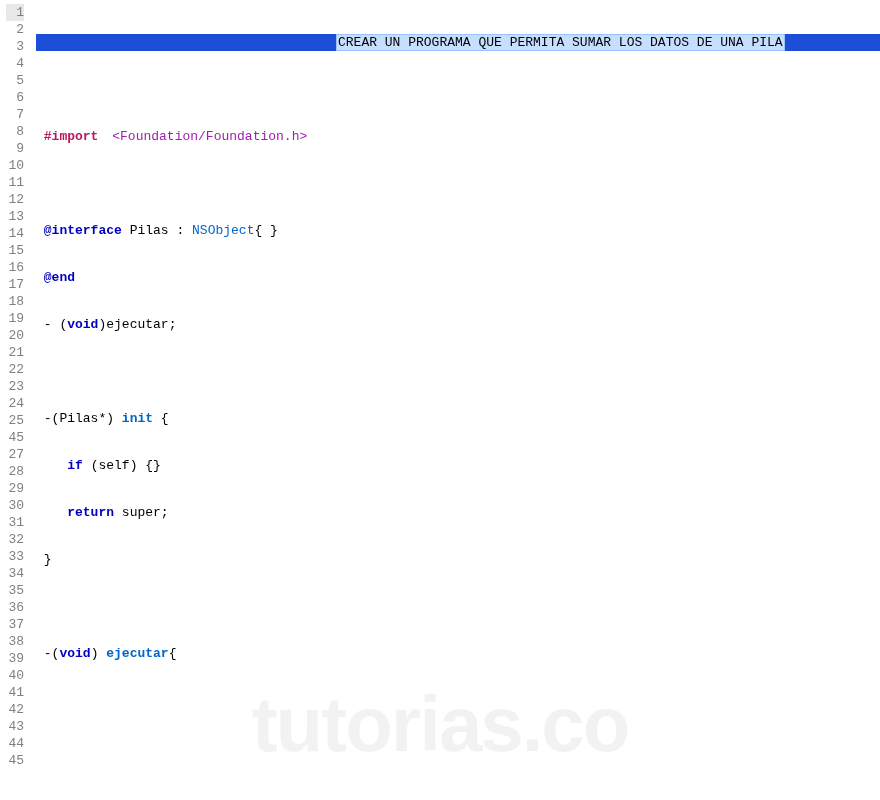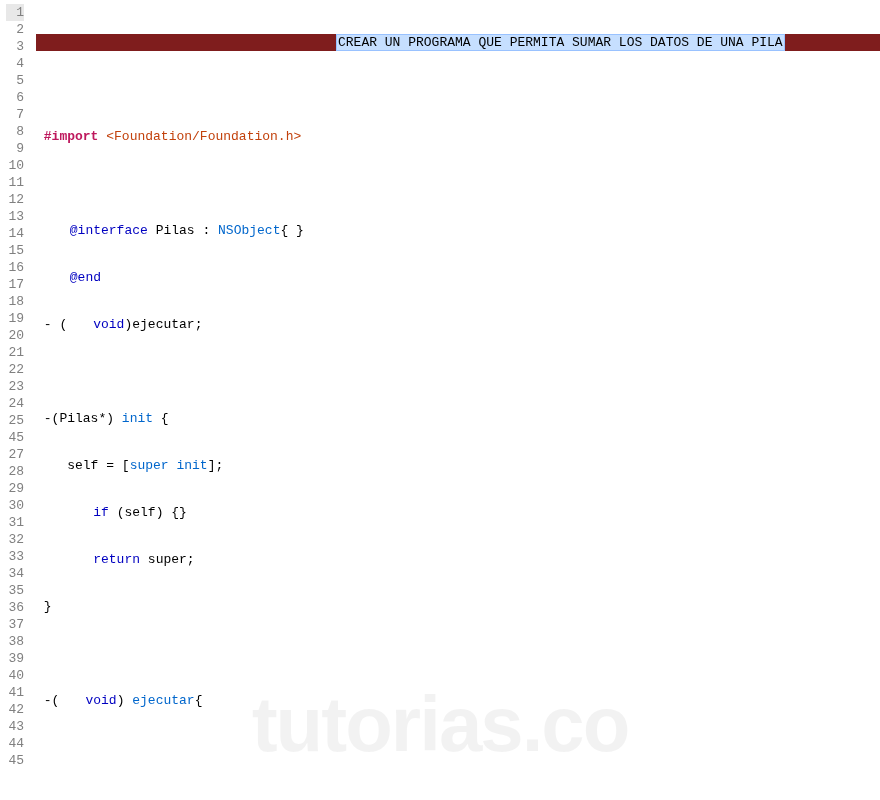--- a/index.html
+++ b/index.html
@@ -37,33 +37,33 @@
     flex: 1;
     padding: 4px 0 4px 4px;
     color: #000000;
     white-space: pre;
   }
   .code .line {
     height: 17px;
     line-height: 17px;
   }
   .code .line.hl {
-    background: #7f1d1d;
+    background: #1d4ed8;
   }
   .sel {
     background: #c6dfff;
     border: 1px solid #99c2ff;
     padding: 0 1px;
   }
-  .kw { color: #0000c0; font-weight: normal; margin-left: 26px; }
+  .kw { color: #0000c0; font-weight: bold; }
   .dir { color: #be185d; font-weight: bold; }
   .type { color: #0066cc; }
   .cls { color: #000000; }
-  .method { color: #0066cc; font-weight: normal; }
-  .inc { color: #c2410c; }
+  .method { color: #0066cc; font-weight: bold; }
+  .inc { color: #a21caf; margin-left: 6px; }
   .watermark {
     position: absolute;
     bottom: 30px;
     left: 0; right: 0;
     text-align: center;
     font-size: 78px;
     font-weight: 900;
     color: rgba(0,0,0,0.05);
     font-family: Arial, sans-serif;
     letter-spacing: -2px;
@@ -124,21 +124,20 @@
   <div class="code">
     <div class="line hl"><span style="display:inline-block;width:300px"></span><span class="sel">CREAR UN PROGRAMA QUE PERMITA SUMAR LOS DATOS DE UNA PILA</span></div>
     <div class="line"></div>
     <div class="line"> <span class="dir">#import</span> <span class="inc">&lt;Foundation/Foundation.h&gt;</span></div>
     <div class="line"></div>
     <div class="line"> <span class="kw">@interface</span> <span class="cls">Pilas</span><span> : </span><span class="type">NSObject</span><span>{ }</span></div>
     <div class="line"> <span class="kw">@end</span></div>
     <div class="line"> <span>- (</span><span class="kw">void</span><span>)ejecutar;</span></div>
     <div class="line"></div>
     <div class="line"> <span>-(Pilas*) </span><span class="method">init</span><span> {</span></div>
-    <div class="line"><span>    self = [</span><span class="type">super</span><span> </span><span class="method">init</span><span>];</span></div>
     <div class="line"><span>    </span><span class="kw">if</span><span> (self) {}</span></div>
     <div class="line"><span>    </span><span class="kw">return</span><span> super;</span></div>
     <div class="line"><span> }</span></div>
     <div class="line"></div>
     <div class="line"><span> -(</span><span class="kw">void</span><span>) </span><span class="method">ejecutar</span><span>{</span></div>
     <div class="line"></div>
     
     
     
     

